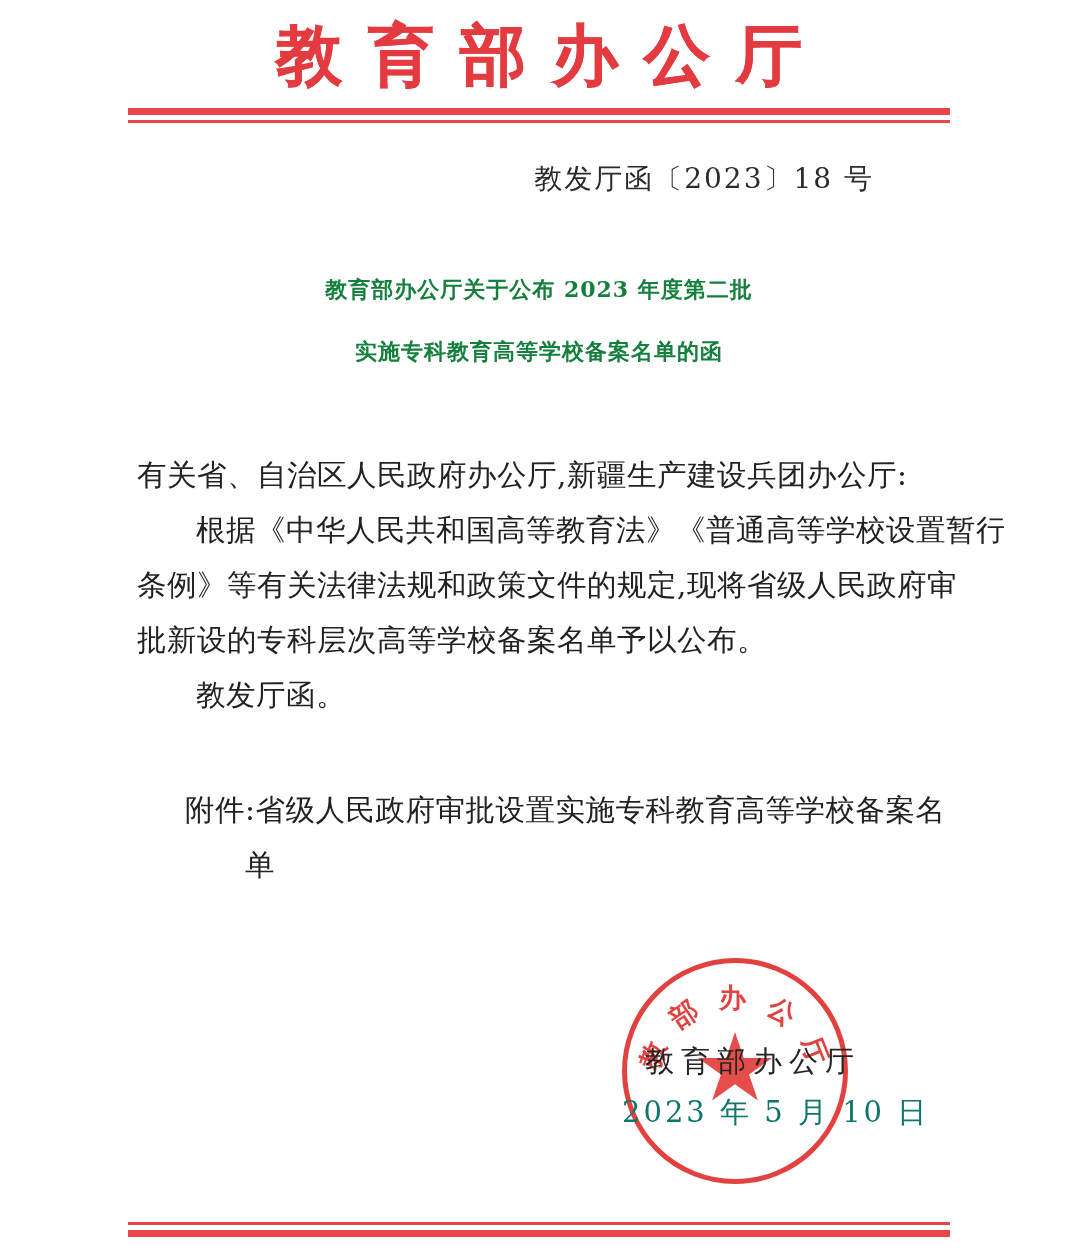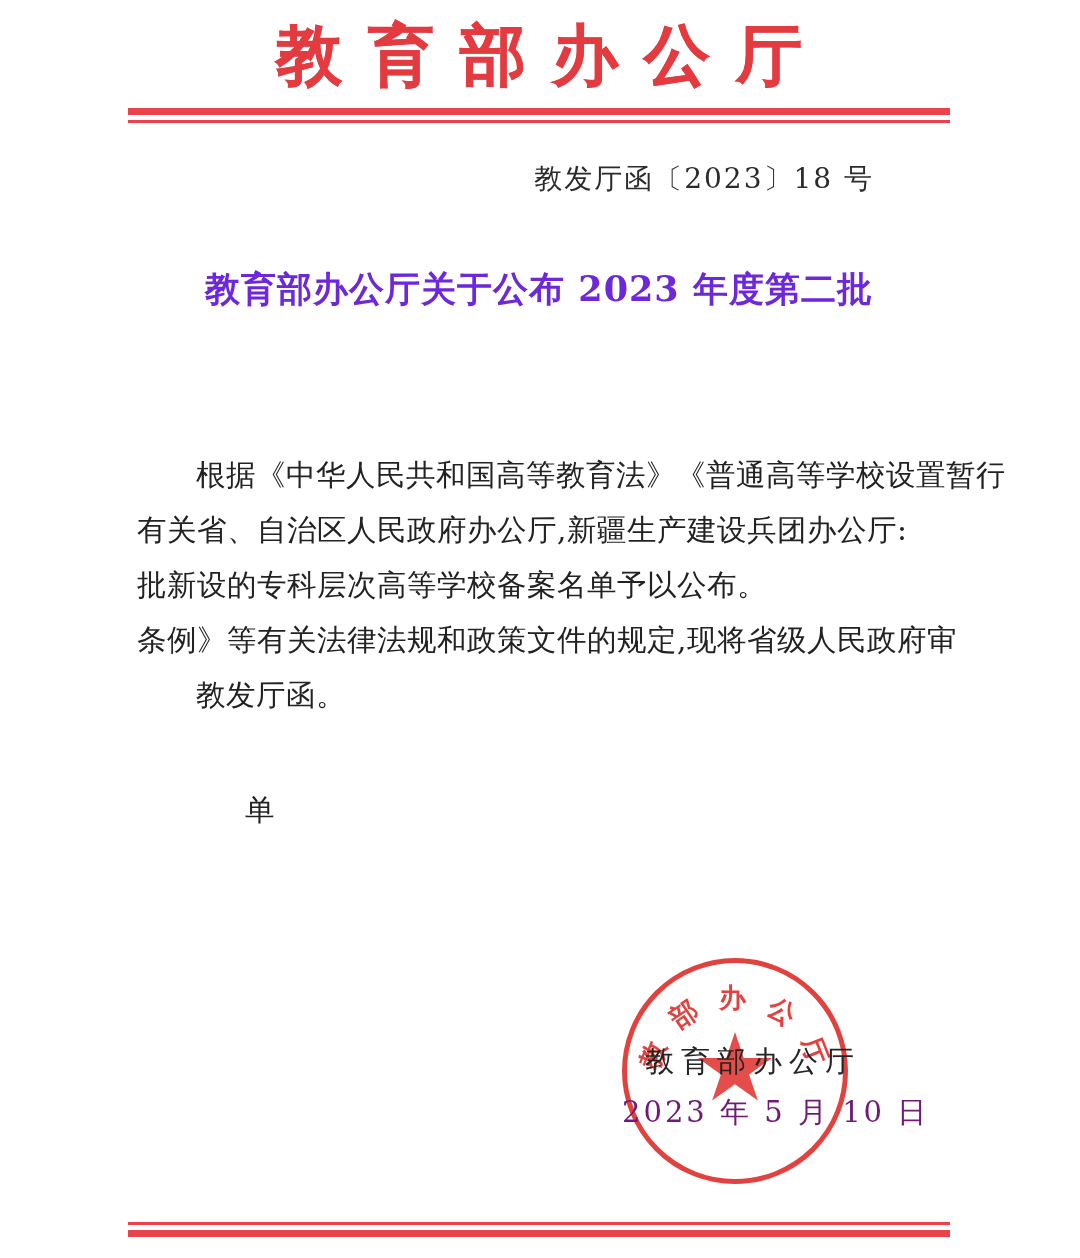--- a/index.html
+++ b/index.html
@@ -78,23 +78,23 @@
 
   
   .title-block {
     position: absolute;
     left: 128px;
     top: 258px;
     width: 822px;
     text-align: center;
   }
   .title-line {
-    font-size: 35px;
+    font-size: 22px;
     font-weight: 700;
-    color: #6d28d9;
+    color: #15803d;
     letter-spacing: 1px;
     line-height: 62px;
     white-space: nowrap;
     font-family: "DejaVu Serif", "Liberation Serif", serif;
   }
 
   
   .body-block {
     position: absolute;
     left: 137px;
@@ -181,21 +181,21 @@
     color: #242424;
     letter-spacing: 7px;
     white-space: nowrap;
     font-family: "DejaVu Serif", "Liberation Serif", serif;
   }
   .sig-date {
     position: absolute;
     left: 22px;
     top: 163px;
     font-size: 29px;
-    color: #701a75;
+    color: #0f766e;
     letter-spacing: 3px;
     white-space: nowrap;
     font-family: "DejaVu Serif", "Liberation Serif", serif;
   }
 </style>
 </head>
 <body>
 
 <div id="page">
 
@@ -206,31 +206,33 @@
   <div class="rule-group top">
     <div class="rule-thick"></div>
     <div class="rule-gap"></div>
     <div class="rule-thin"></div>
   </div>
 
   <div class="doc-number">教发厅函〔2023〕18 号</div>
 
   <div class="title-block">
     <div class="title-line">教育部办公厅关于公布 2023 年度第二批</div>
+    <div class="title-line">实施专科教育高等学校备案名单的函</div>
   </div>
 
   <div class="body-block">
+    <div class="body-line">有关省、自治区人民政府办公厅,新疆生产建设兵团办公厅:</div>
     <div class="body-line indent">根据《中华人民共和国高等教育法》《普通高等学校设置暂行</div>
-    <div class="body-line">有关省、自治区人民政府办公厅,新疆生产建设兵团办公厅:</div>
+    <div class="body-line">条例》等有关法律法规和政策文件的规定,现将省级人民政府审</div>
     <div class="body-line">批新设的专科层次高等学校备案名单予以公布。</div>
-    <div class="body-line">条例》等有关法律法规和政策文件的规定,现将省级人民政府审</div>
     <div class="body-line indent">教发厅函。</div>
   </div>
 
   <div class="attachment-block">
+    <div class="attachment-line">附件:省级人民政府审批设置实施专科教育高等学校备案名</div>
     <div class="attachment-line cont">单</div>
   </div>
 
   <div class="signature-area">
 
     <div class="seal">
       <div class="seal-star"></div>
       <svg class="seal-arc" viewBox="0 0 216 216">
         <defs>
           <path id="sealArcPath" d="M 30,122 A 78,78 0 0 1 186,122" fill="none"></path>

